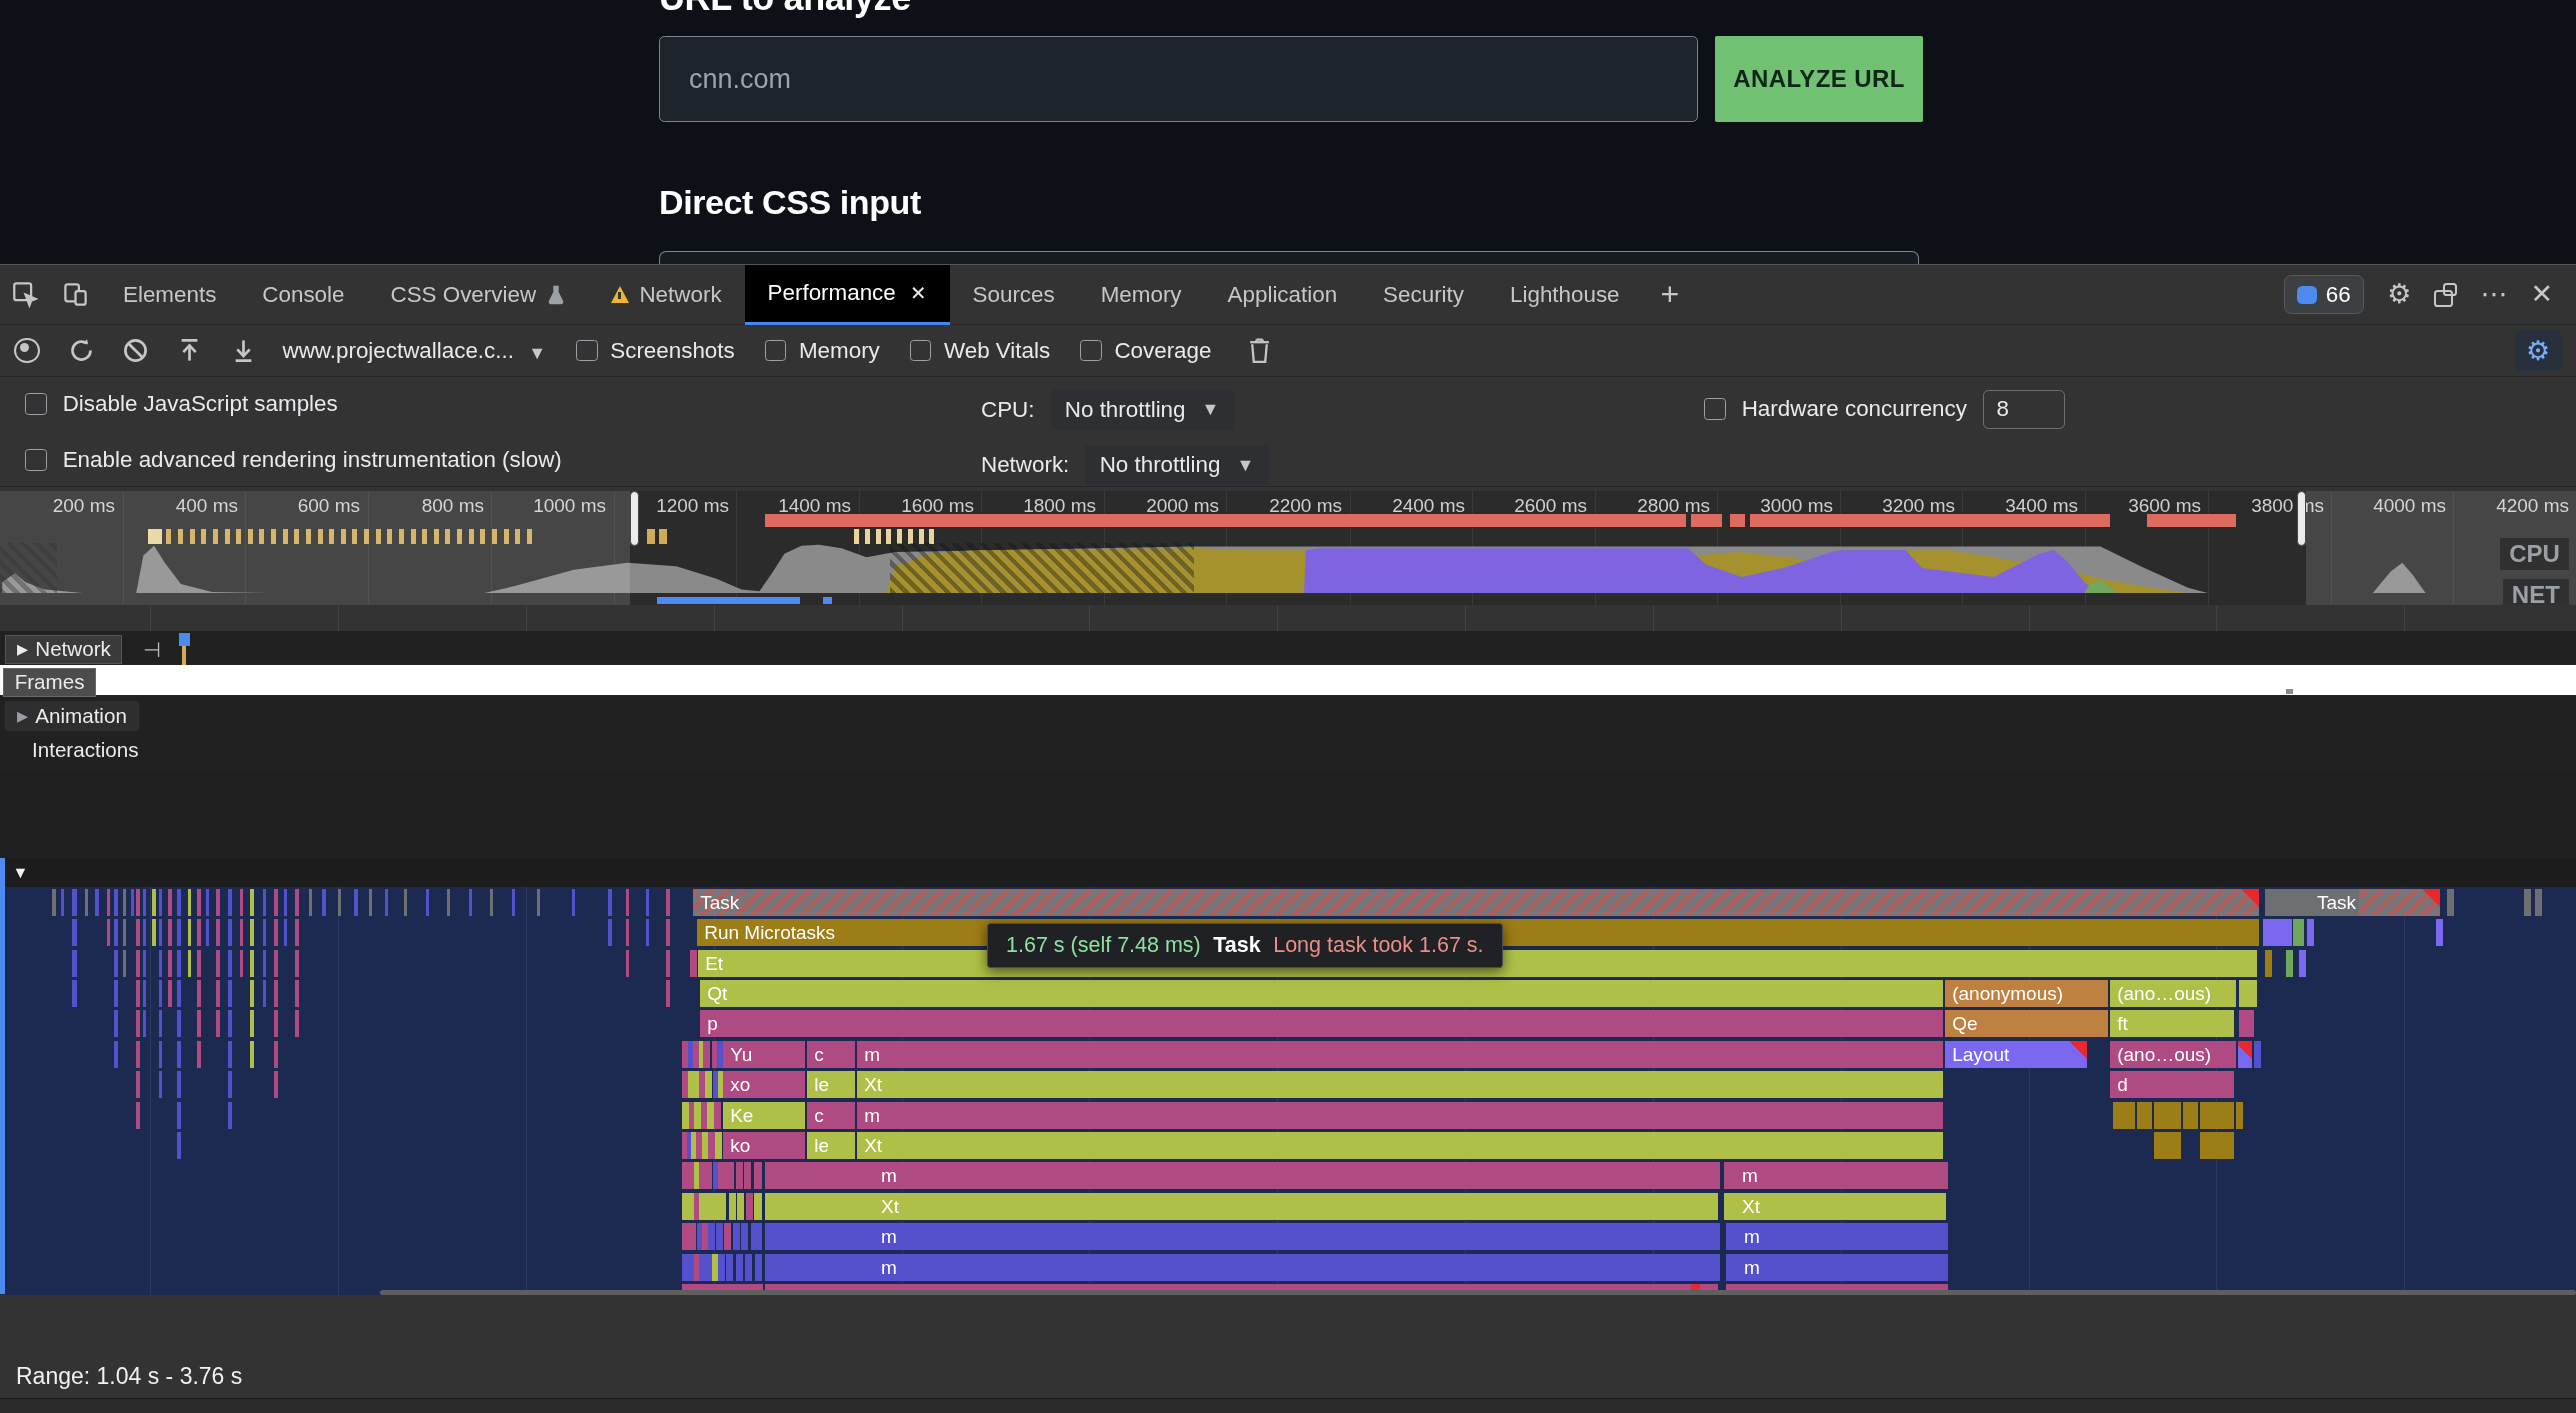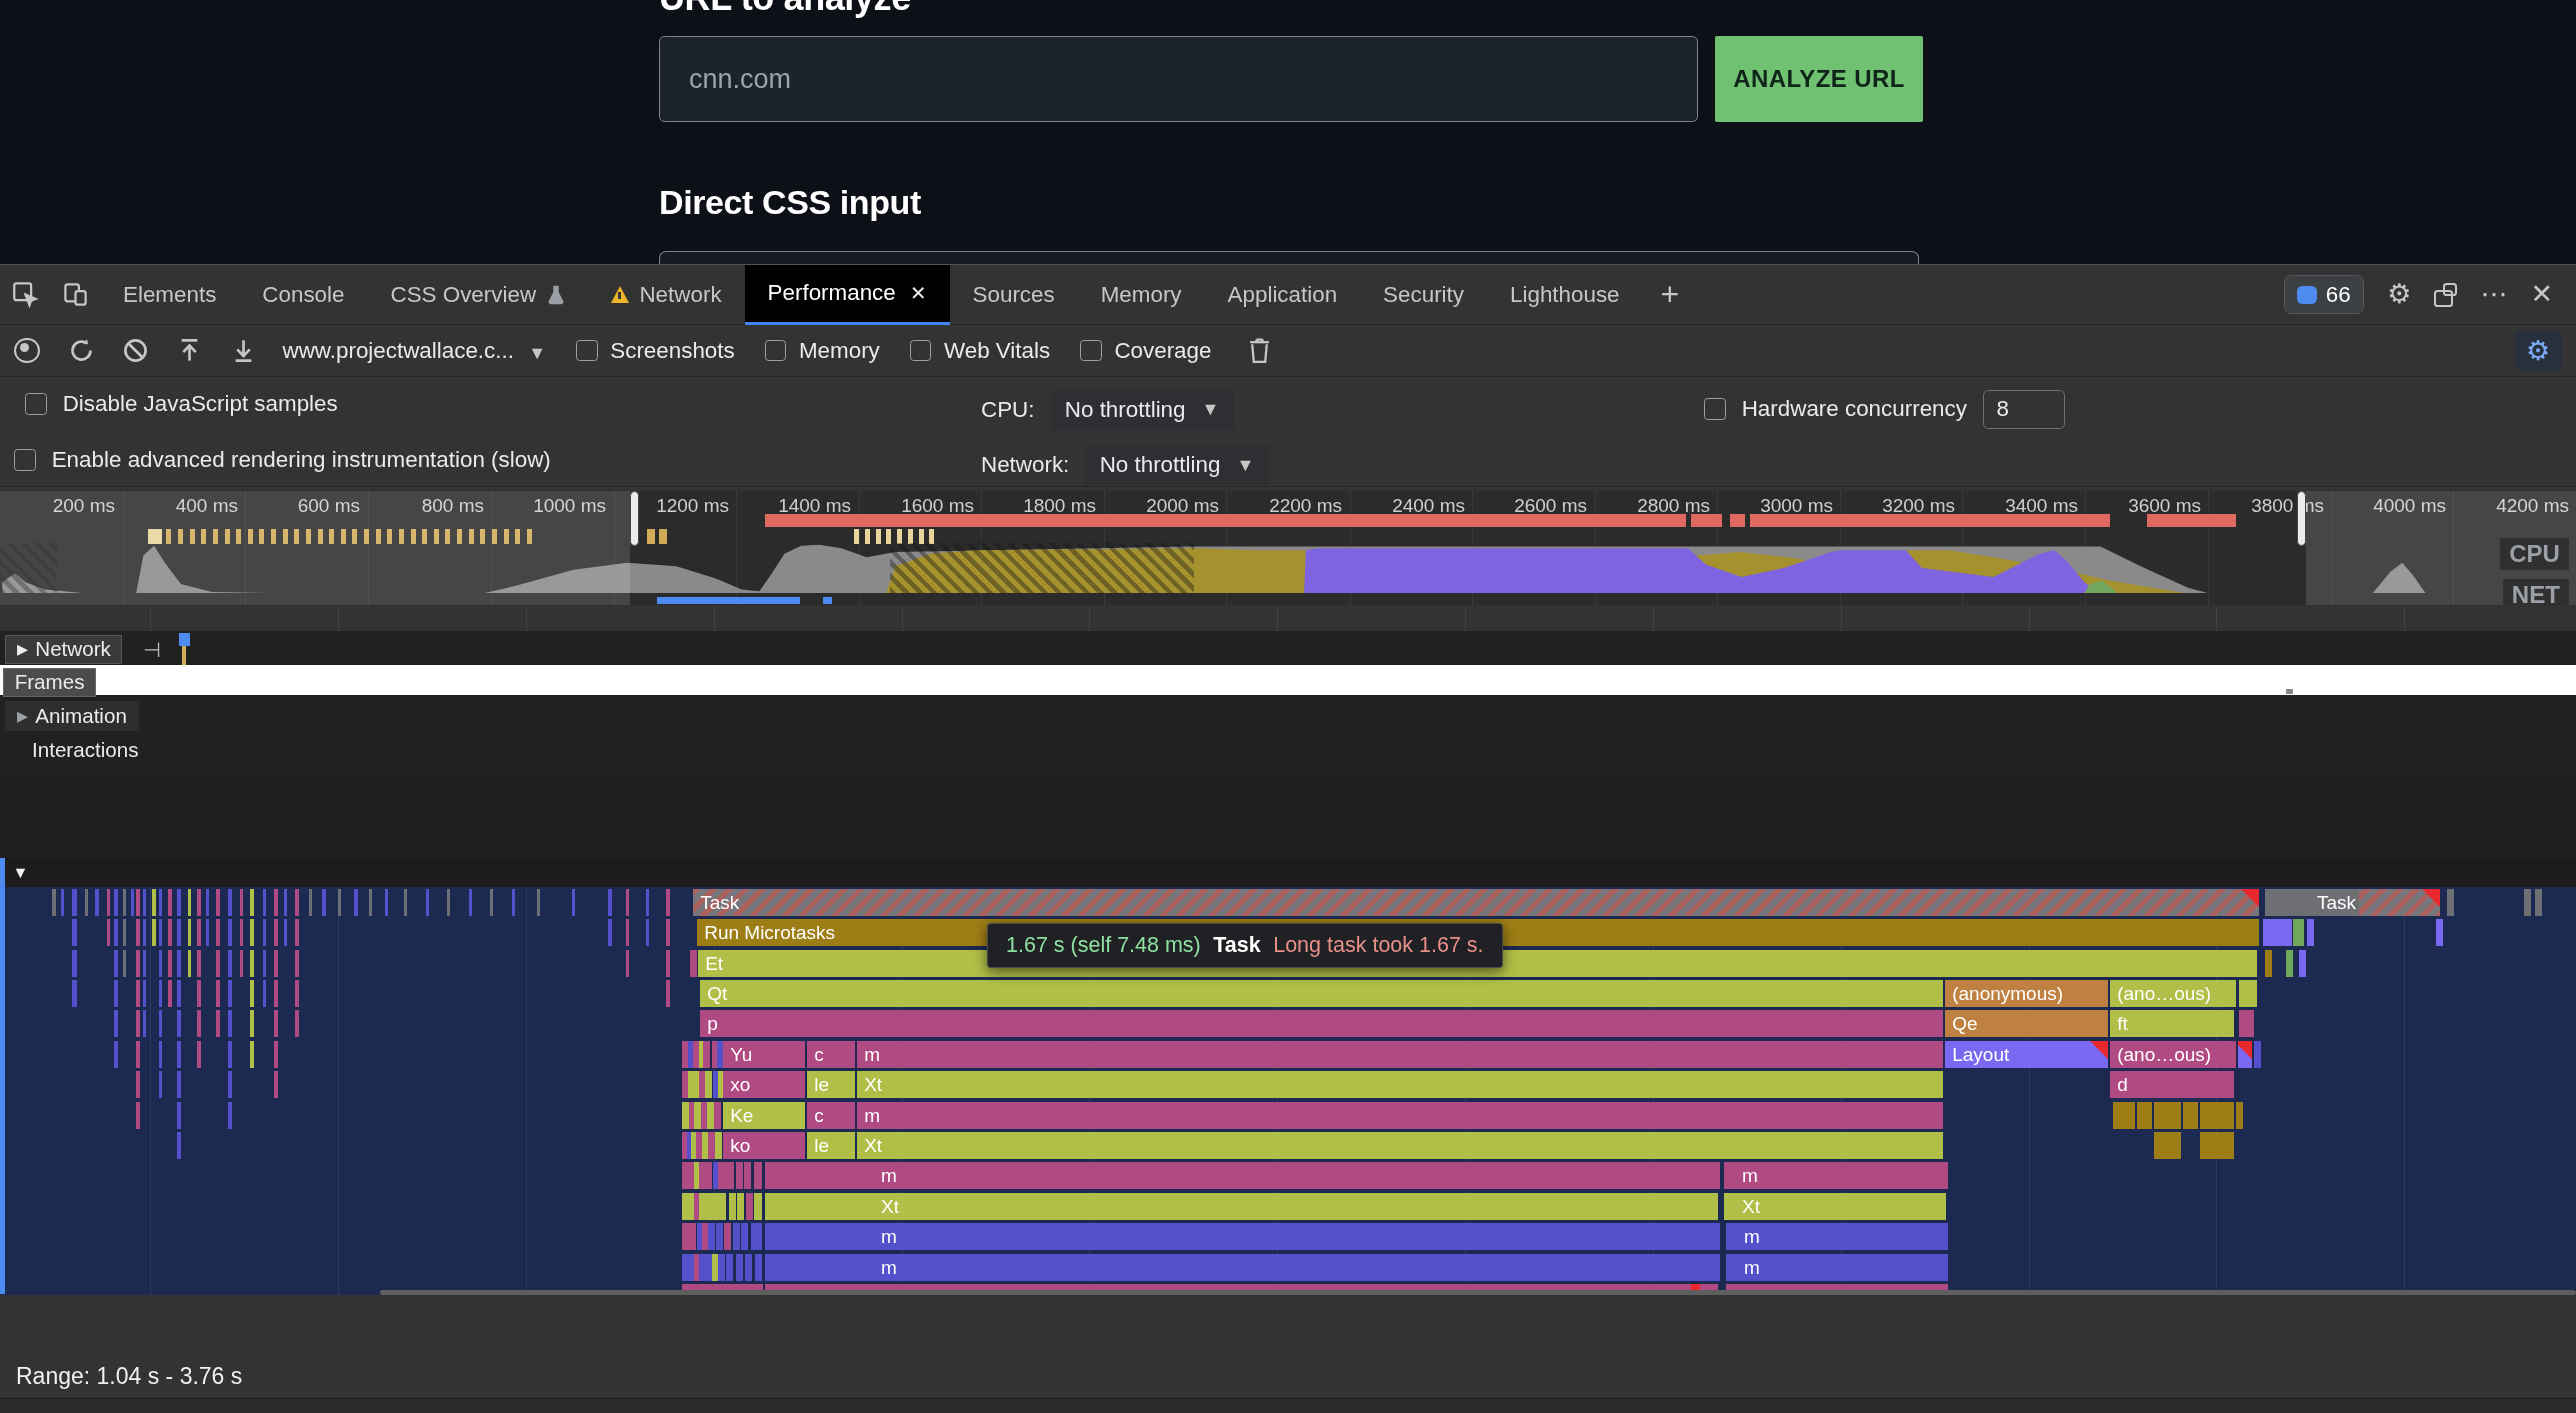--- a/index.html
+++ b/index.html
@@ -269,21 +269,21 @@
           </svg>
       </div>
       <div id="ptb-gear">⚙</div>
     </div>
 
     <div class="dt-row" id="settings-pane">
       <div class="set-row" style="left:25px;top:14.3px;">
         <span class="box"></span>
         <span>Disable JavaScript samples</span>
       </div>
-      <div class="set-row" style="left:14px;top:70px;">
+      <div class="set-row" style="left:25px;top:70px;">
         <span class="box"></span>
         <span>Enable advanced rendering instrumentation (slow)</span>
       </div>
       <div class="set-row" style="left:981px;top:12.5px;">
         <span>CPU:</span>
         <span class="sel">
           <span>No throttling</span>
           <span class="caret">▼</span>
         </span>
       </div>
@@ -657,21 +657,21 @@
           <div class="bar c-mag" style="left: 682px; top: 154px; width: 3.6px;"></div>
           <div class="bar c-blue" style="left: 688px; top: 154px; width: 2.7px;"></div>
           <div class="bar c-mag" style="left: 693px; top: 154px; width: 2.7px;"></div>
           <div class="bar c-green" style="left: 699px; top: 154px; width: 1.8px;"></div>
           <div class="bar c-mag" style="left: 703px; top: 154px; width: 7.2px;"></div>
           <div class="bar c-mag" style="left: 712px; top: 154px; width: 3.6px;"></div>
           <div class="bar c-blue" style="left: 717px; top: 154px; width: 3.6px;"></div>
           <div class="bar c-mag" style="left: 723px; top: 154px; width: 82px;">Yu</div>
           <div class="bar c-mag" style="left: 807px; top: 154px; width: 48px;">c</div>
           <div class="bar c-mag" style="left: 857px; top: 154px; width: 1086px;">m</div>
-          <div class="bar c-layout" style="left: 1945px; top: 154px; width: 163px;">Layout<span class="corner"></span></div>
+          <div class="bar c-layout" style="left: 1945px; top: 154px; width: 142px;">Layout<span class="corner"></span></div>
           <div class="bar c-mag" style="left: 2110px; top: 154px; width: 126px;">(ano…ous)</div>
           <div class="bar c-layout" style="left: 2238px; top: 154px; width: 14.3px;">
             <span class="corner"></span>
           </div>
           <div class="bar c-blue" style="left: 2254px; top: 154px; width: 2.7px;"></div>
           <div class="bar c-mag" style="left: 682px; top: 184px; width: 2.7px;"></div>
           <div class="bar c-green" style="left: 688px; top: 184px; width: 3.6px;"></div>
           <div class="bar c-green" style="left: 694px; top: 184px; width: 2.7px;"></div>
           <div class="bar c-mag" style="left: 699px; top: 184px; width: 2.7px;"></div>
           <div class="bar c-green" style="left: 705px; top: 184px; width: 5.4px;"></div>

